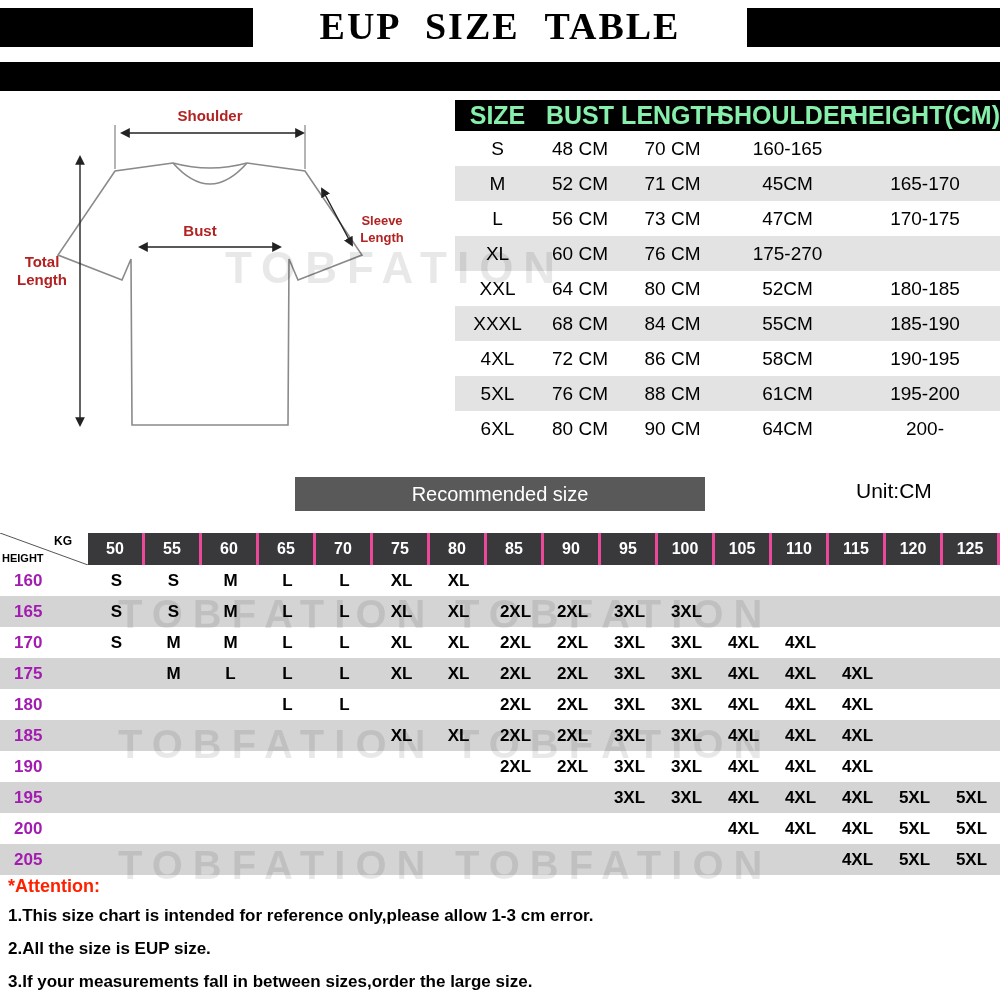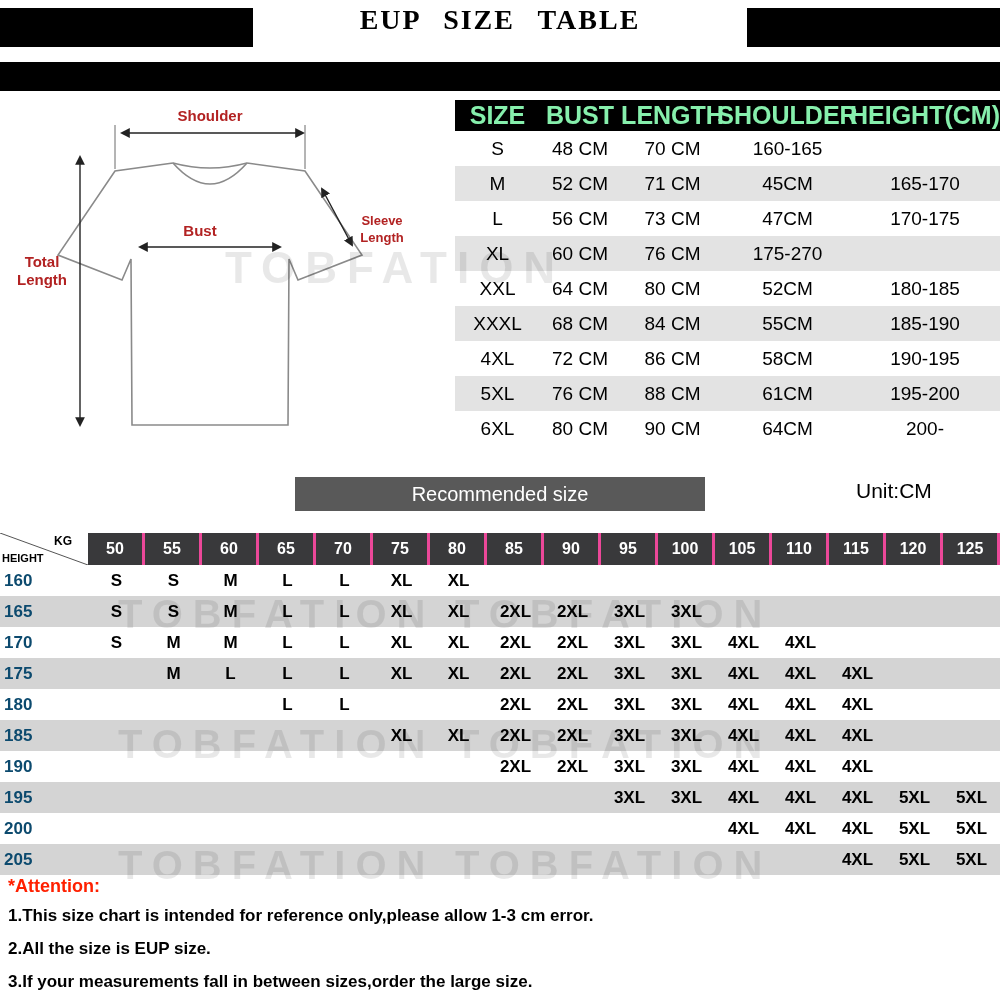--- a/index.html
+++ b/index.html
@@ -5,21 +5,21 @@
   * { margin:0; padding:0; box-sizing:border-box; }
   html,body { background:#fff; }
   body { width:1000px; height:1000px; font-family:"Liberation Sans", sans-serif; }
   .page { position:relative; width:1000px; height:1000px; background:#fff; overflow:hidden; }
 
   
   .hdr-bar { position:absolute; top:8px; height:39px; background:#000; }
   .hdr-bar.left  { left:0;  width:253px; }
   .hdr-bar.right { right:0; width:253px; }
   .title { position:absolute; top:4px; left:0; width:100%; text-align:center;
-           font-family:"Liberation Serif", serif; font-size:28px; font-weight:700;
+           font-family:"Liberation Serif", serif; font-size:38px; font-weight:700;
            letter-spacing:2px; word-spacing:14px; color:#000; }
   .divider { position:absolute; top:62px; left:0; width:1000px; height:29px; background:#000; }
 
   
   .diagram { position:absolute; left:10px; top:95px; width:445px; height:370px; }
   .diagram text { font-family:"Liberation Sans", sans-serif; font-weight:700; fill:#b22222; }
 
   
   .size-table { position:absolute; left:455px; top:100px; width:545px; }
   .st-head { display:flex; height:31px; background:#000; }
@@ -42,22 +42,22 @@
   .matrix { position:absolute; left:0; top:533px; width:1000px;border-radius:22px; }
   .mx-head { display:flex; height:32px; }
   .mx-corner { position:relative; width:88px; height:32px; background:#fff; }
   .mx-corner svg { position:absolute; left:0; top:0; }
   .mx-corner .kg { position:absolute; right:16px; top:1px; font-size:12px; font-weight:700; color:#000; }
   .mx-corner .hh { position:absolute; left:2px; bottom:1px; font-size:11px; font-weight:700; color:#000; }
   .mx-th { width:57px; height:32px; background:#39393b; border-right:3px solid #ec4899;
            color:#fff; font-size:16px; font-weight:700; display:flex; align-items:center; justify-content:center; }
   .mx-tr { display:flex; height:31px; background:#fff; }
   .mx-tr.alt { background:#d4d4d4; }
-  .mx-height { width:88px; display:flex; align-items:center; justify-content:flex-start; padding-left:4px;
-               font-size:17px; font-weight:600; color:#0c4a6e; }
+  .mx-height { width:88px; display:flex; align-items:center; justify-content:flex-start; padding-left:14px;
+               font-size:17px; font-weight:600; color:#a21caf; }
   .mx-td { width:57px; display:flex; align-items:center; justify-content:center;
            font-size:17px; font-weight:600; color:#000; }
 
   
   .attention { position:absolute; left:8px; top:876px; width:985px; }
   .att-title { color:#ff2000; font-size:18px; font-weight:700; margin-bottom:9px; }
   .att-line { font-size:17px; font-weight:600; color:#000; margin-bottom:13px; }
 
   
   .wm-layer { position:absolute; inset:0; pointer-events:none; z-index:5;border-radius:15px; }

